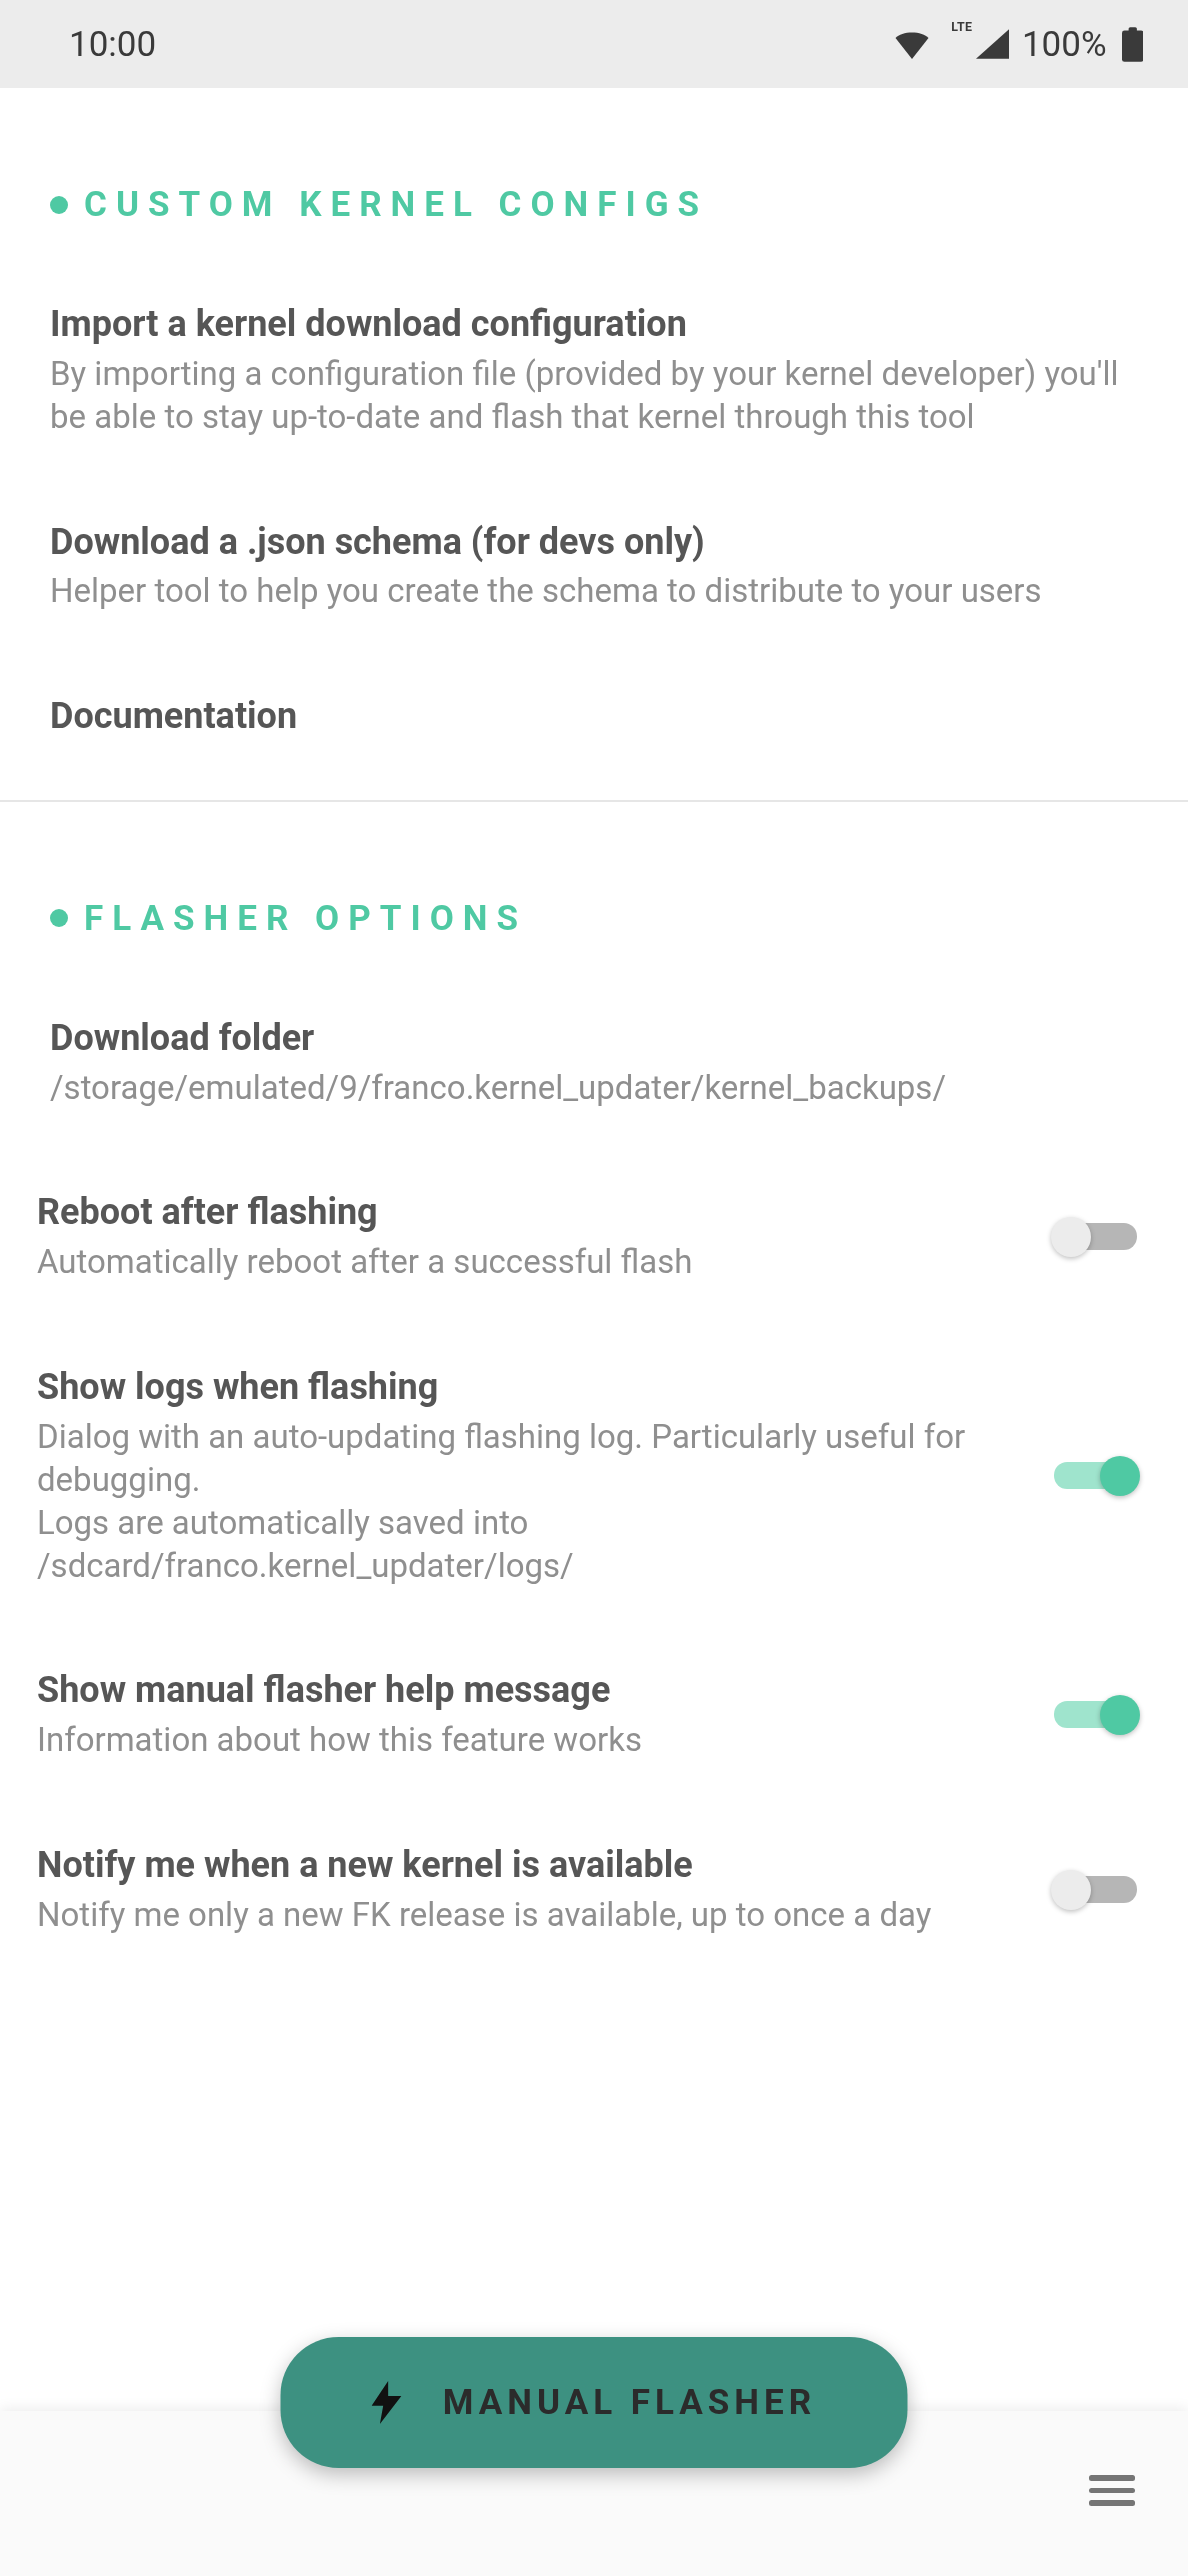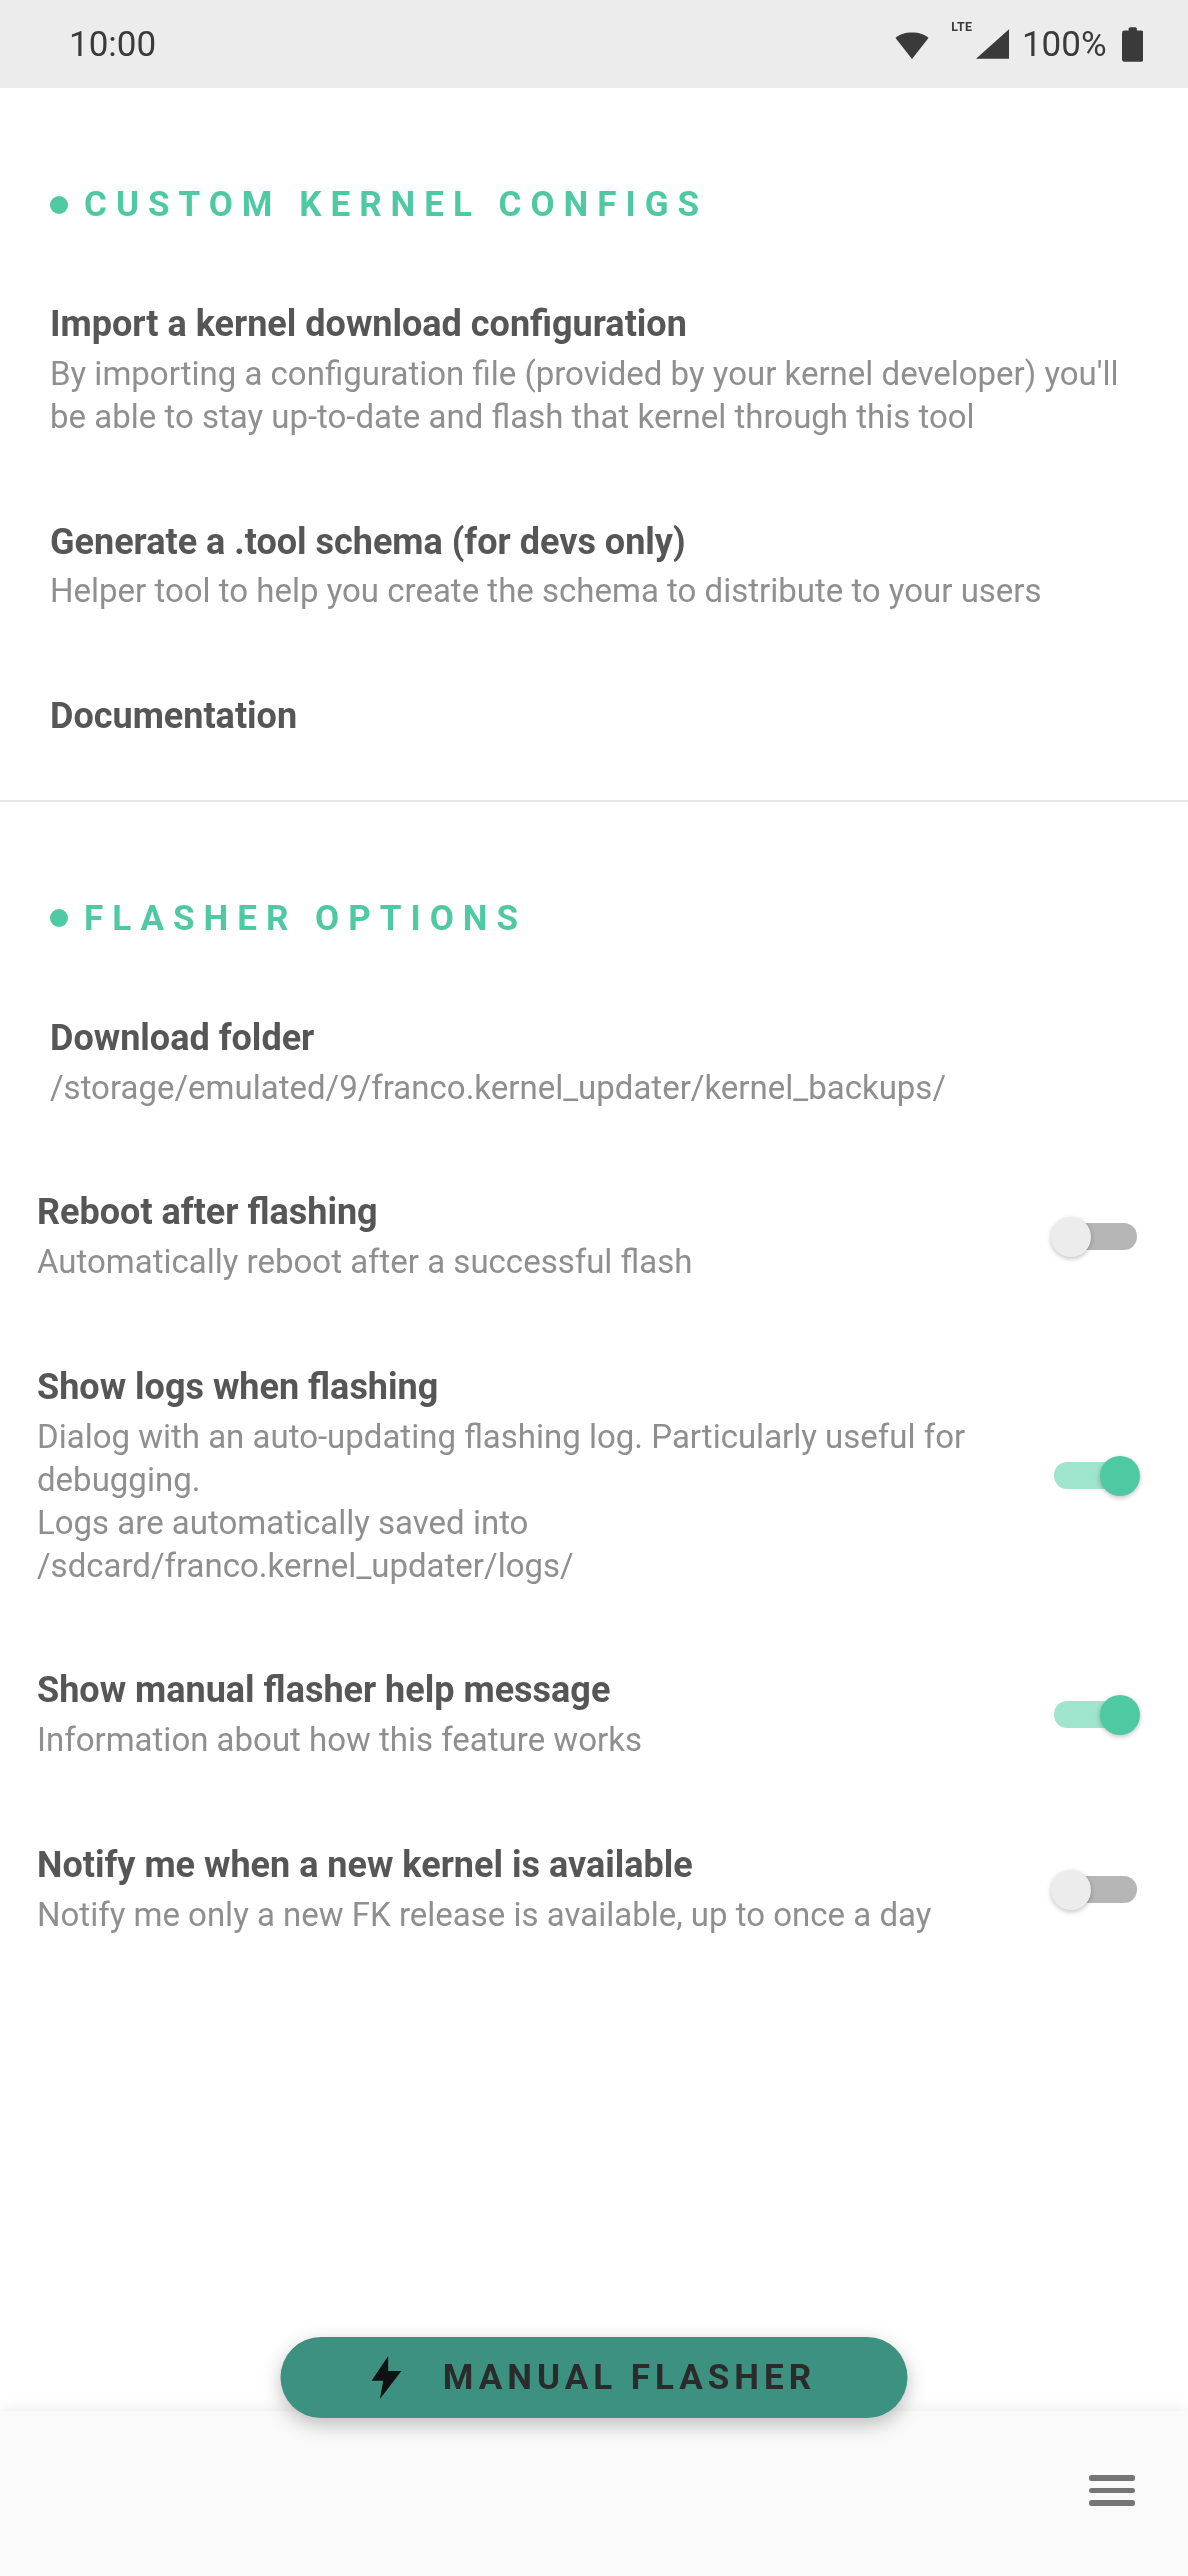--- a/index.html
+++ b/index.html
@@ -79,21 +79,21 @@
 .toggle.off .toggle-thumb { left: -3.3px; background: #ececec; }
 .toggle.on .toggle-track { background: #9fe4cd; }
 .toggle.on .toggle-thumb { left: 46px; background: #4fc9a3; }
 
 .fab {
   position: absolute;
   left: 50%;
   transform: translateX(-50%);
   top: 2337px;
   width: 627px;
-  height: 81px;
+  height: 131px;
   background: #3d9181;
   border-radius: 58px;
   display: flex;
   align-items: center;
   justify-content: center;
   gap: 41px;
   box-shadow: 0 6.6px 20px rgba(0,0,0,0.25);
 }
 .fab-label {
   font-size: 35px;
@@ -157,21 +157,21 @@
     <div class="section-dot"></div>
     <div class="section-title">CUSTOM KERNEL CONFIGS</div>
   </div>
 
   <div class="list-item">
     <div class="item-title">Import a kernel download configuration</div>
     <div class="item-sub">By importing a configuration file (provided by your kernel developer) you'll be able to stay up-to-date and flash that kernel through this tool</div>
   </div>
 
   <div class="list-item">
-    <div class="item-title">Generate a .tool schema (for devs only)</div>
+    <div class="item-title">Download a .json schema (for devs only)</div>
     <div class="item-sub">Helper tool to help you create the schema to distribute to your users</div>
   </div>
 
   <div class="list-item">
     <div class="item-title">Documentation</div>
   </div>
 
   <div class="divider"></div>
 
   <div class="section-header">

